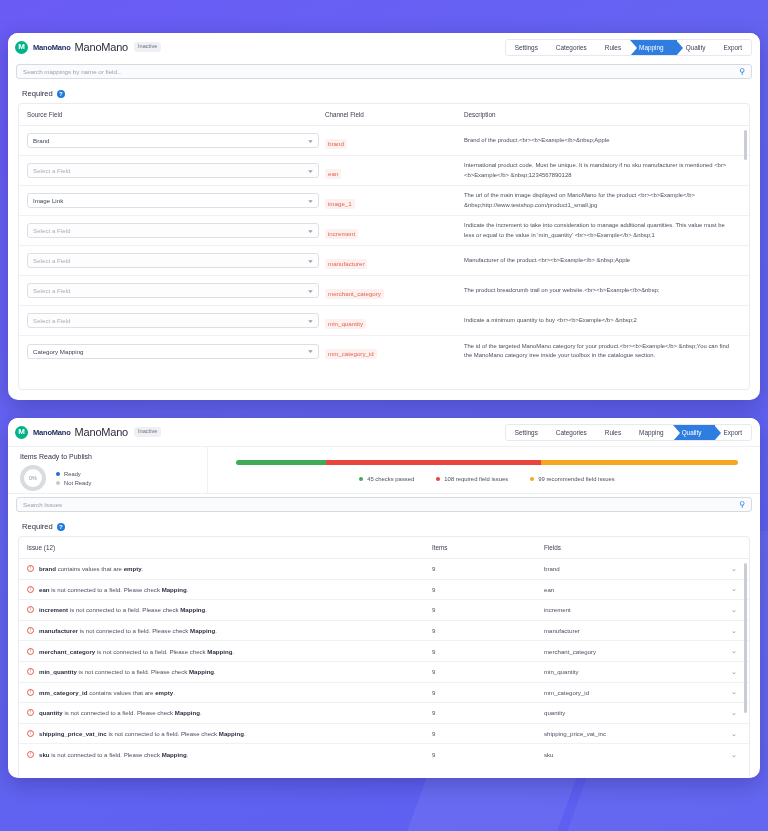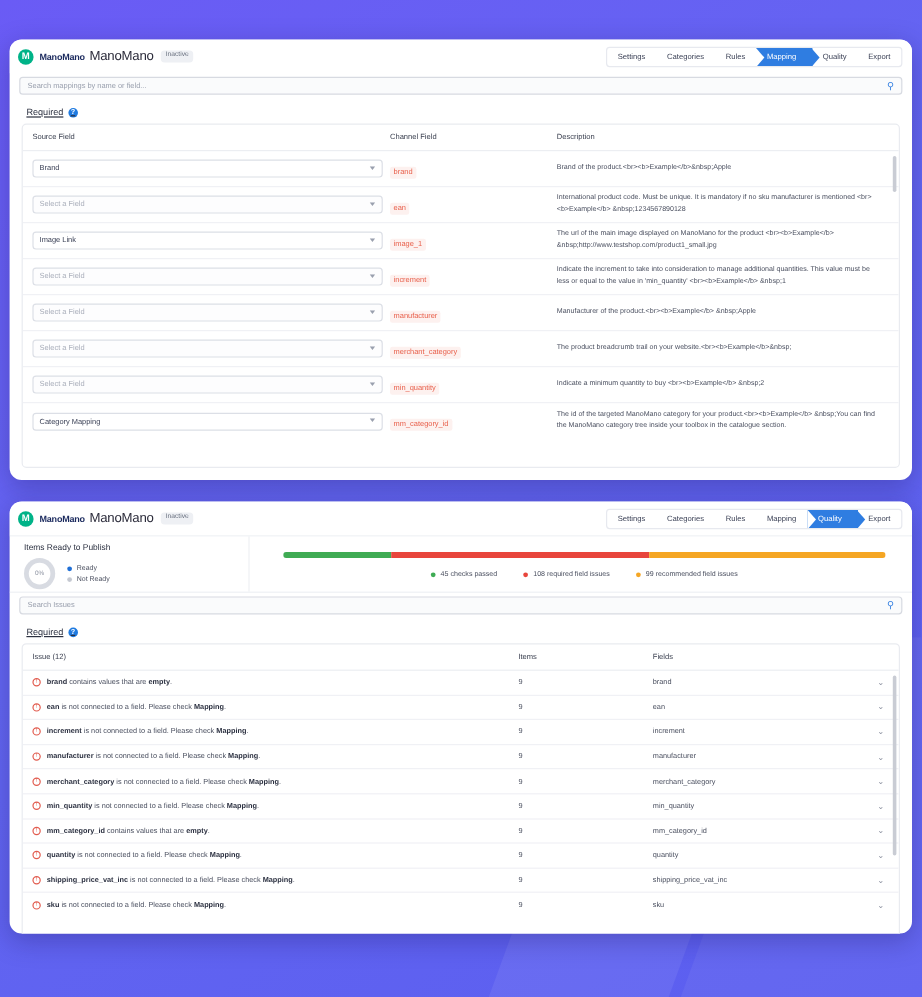--- a/index.html
+++ b/index.html
@@ -172,21 +172,20 @@
   .search-icon { color: #2f7de1; font-size: 8px; line-height: 1; }
 
   
   .section-label {
     display: flex;
     align-items: center;
     gap: 4px;
     padding: 6px 0 5px 14px;
     font-size: 7.6px;
     color: #2b3040;
-    text-decoration: underline;
   }
   .help-dot {
     width: 8px; height: 8px;
     border-radius: 50%;
     background: #1f7ae0;
     color: #fff;
     font-size: 6px;
     font-weight: bold;
     display: flex;
     align-items: center;

